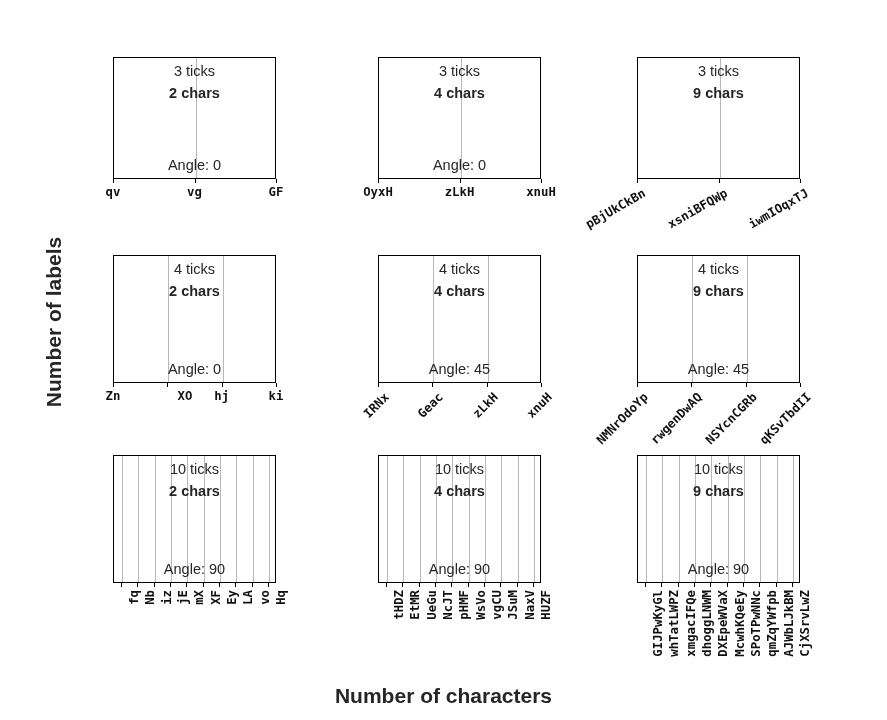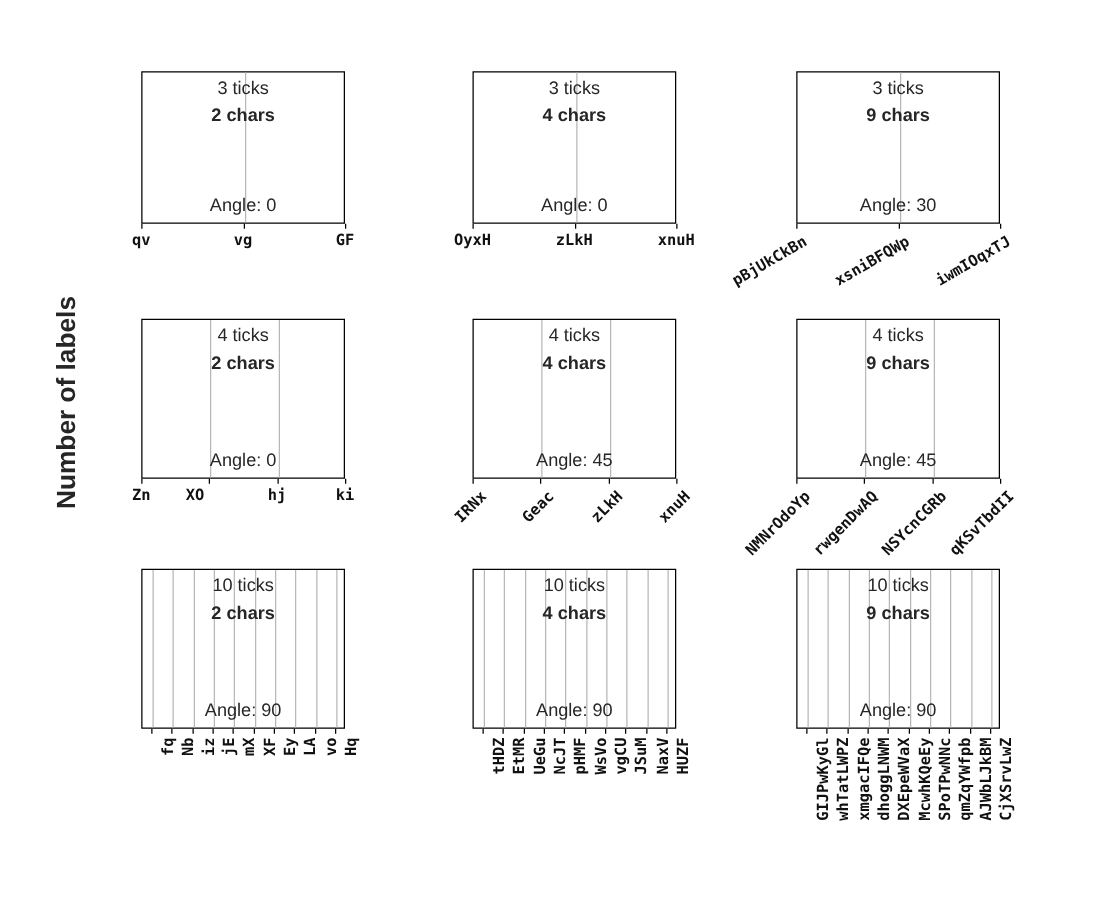--- a/index.html
+++ b/index.html
@@ -122,20 +122,21 @@
   }
 </style>
 </head>
 <body>
 
 <div id="figure">
 
 
   <div class="ylabel">Number of labels</div>
 
+  <div class="xlabel">Number of characters</div>
 
   <div id="subplots-host">
       <div class="axes" style="left: 113px; top: 57px; width: 163px; height: 122px;">
         <div class="gridline" style="left: 81.5px;"></div>
         <div class="ann ann-ticks">3 ticks</div>
         <div class="ann ann-chars">2 chars</div>
         <div class="ann ann-angle">Angle: 0</div>
       </div>
       <div class="tickmark" style="left: 113px; top: 179px;"></div>
       <div class="ticklabel rot0" style="left: 113px; top: 185px;">qv</div>
@@ -152,39 +153,38 @@
       <div class="tickmark" style="left: 378px; top: 179px;"></div>
       <div class="ticklabel rot0" style="left: 378px; top: 185px; text-align: right;">OyxH</div>
       <div class="tickmark" style="left: 459.5px; top: 179px;"></div>
       <div class="ticklabel rot0" style="left: 459.5px; top: 185px;">zLkH</div>
       <div class="tickmark" style="left: 541px; top: 179px;"></div>
       <div class="ticklabel rot0" style="left: 541px; top: 185px;">xnuH</div>
       <div class="axes" style="left: 637px; top: 57px; width: 163px; height: 122px;">
         <div class="gridline" style="left: 81.5px;"></div>
         <div class="ann ann-ticks">3 ticks</div>
         <div class="ann ann-chars">9 chars</div>
-        <div class="ann ann-angle">Angle: 30</div>
       </div>
       <div class="tickmark" style="left: 637px; top: 179px;"></div>
       <div class="ticklabel rot30" style="left: 641px; top: 186px;">pBjUkCkBn</div>
       <div class="tickmark" style="left: 718.5px; top: 179px;"></div>
       <div class="ticklabel rot30" style="left: 722.5px; top: 186px;">xsniBFQWp</div>
       <div class="tickmark" style="left: 800px; top: 179px;"></div>
       <div class="ticklabel rot30" style="left: 804px; top: 186px;">iwmIOqxTJ</div>
       <div class="axes" style="left: 113px; top: 255px; width: 163px; height: 128px;">
         <div class="gridline" style="left: 54.3333px;"></div>
         <div class="gridline" style="left: 108.667px;"></div>
         <div class="ann ann-ticks">4 ticks</div>
         <div class="ann ann-chars">2 chars</div>
         <div class="ann ann-angle">Angle: 0</div>
       </div>
       <div class="tickmark" style="left: 113px; top: 383px;"></div>
       <div class="ticklabel rot0" style="left: 113px; top: 389px;">Zn</div>
       <div class="tickmark" style="left: 167.333px; top: 383px;"></div>
-      <div class="ticklabel rot0" style="left: 156px; top: 389px;">XO</div>
+      <div class="ticklabel rot0" style="left: 185px; top: 389px;">XO</div>
       <div class="tickmark" style="left: 221.667px; top: 383px;"></div>
       <div class="ticklabel rot0" style="left: 221.667px; top: 389px;">hj</div>
       <div class="tickmark" style="left: 276px; top: 383px;"></div>
       <div class="ticklabel rot0" style="left: 276px; top: 389px;">ki</div>
       <div class="axes" style="left: 378px; top: 255px; width: 163px; height: 128px;">
         <div class="gridline" style="left: 54.3333px;"></div>
         <div class="gridline" style="left: 108.667px;"></div>
         <div class="ann ann-ticks">4 ticks</div>
         <div class="ann ann-chars">4 chars</div>
         <div class="ann ann-angle">Angle: 45</div>

